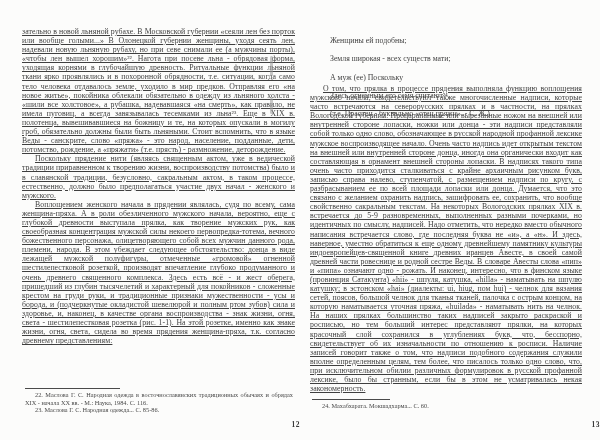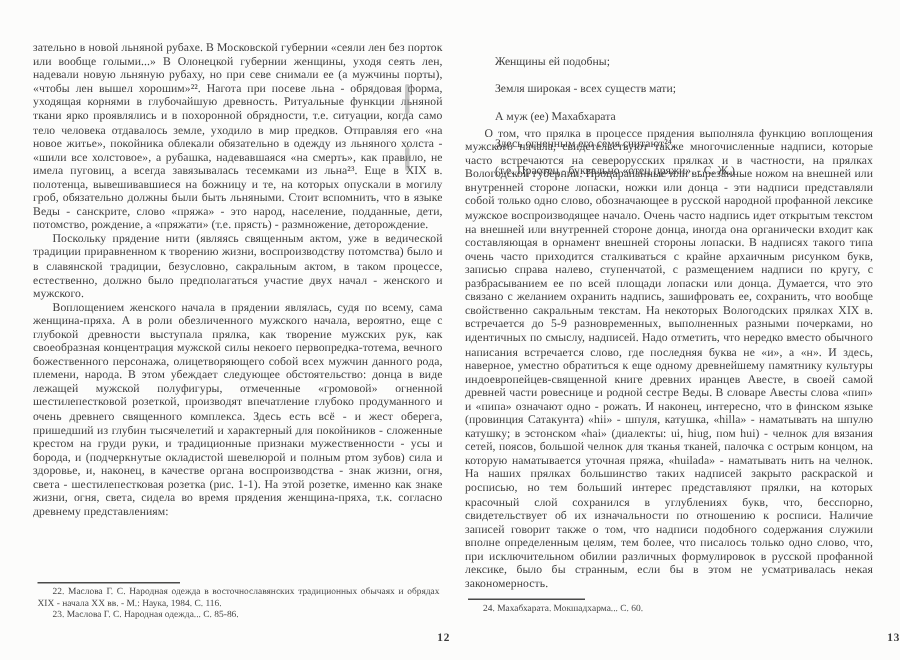--- a/index.html
+++ b/index.html
@@ -13,20 +13,21 @@
   .page{position:absolute;top:0;height:440px;}
   .page-left{left:0;width:300px;}
   .page-right{left:300px;width:300px;}
 
   .body-text{
     position:absolute;top:27px;
     text-align:justify;
     font-size:7.8px;line-height:9.1px;
     letter-spacing:0.05px;
     color:#3f3f3f;
+    text-decoration:underline;
   }
   .page-left .body-text{left:22px;width:273px;}
   .page-right .body-text{left:10px;width:272px;top:84px;}
 
   .para{margin:0;}
   .para.indent{text-indent:13px;}
 
   .epigraph{
     position:absolute;top:28px;left:30px;width:250px;
     font-size:7.8px;line-height:10.6px;color:#3f3f3f;
@@ -81,21 +82,21 @@
     <div class="page-number">12</div>
   </div>
 
   <div class="scan-artifact artifact-1"></div>
   <div class="scan-artifact artifact-2"></div>
 
   <div class="page page-right">
     <div class="epigraph" id="epigraph">
         <p class="epigraph-line">Женщины ей подобны;</p>
         <p class="epigraph-line">Земля широкая - всех существ мати;</p>
-        <p class="epigraph-line">А муж (ее) Махабхарата</p>
+        <p class="epigraph-line">А муж (ее) Поскольку</p>
         <p class="epigraph-line">Здесь огненным его семя считают²⁴.</p>
         <p class="epigraph-line">(т.е. Праотец - буквально «отец пряжи». - С. Ж.)</p>
       </div>
     <div class="body-text" id="right-paras">
         <p class="para indent">О том, что прялка в процессе прядения выполняла функцию воплощения мужского начала, свидетельствуют также многочисленные надписи, которые часто встречаются на северорусских прялках и в частности, на прялках Вологодской губернии. Процарапанные или вырезанные ножом на внешней или внутренней стороне лопаски, ножки или донца - эти надписи представляли собой только одно слово, обозначающее в русской народной профанной лексике мужское воспроизводящее начало. Очень часто надпись идет открытым текстом на внешней или внутренней стороне донца, иногда она органически входит как составляющая в орнамент внешней стороны лопаски. В надписях такого типа очень часто приходится сталкиваться с крайне архаичным рисунком букв, записью справа налево, ступенчатой, с размещением надписи по кругу, с разбрасыванием ее по всей площади лопаски или донца. Думается, что это связано с желанием охранить надпись, зашифровать ее, сохранить, что вообще свойственно сакральным текстам. На некоторых Вологодских прялках XIX в. встречается до 5-9 разновременных, выполненных разными почерками, но идентичных по смыслу, надписей. Надо отметить, что нередко вместо обычного написания встречается слово, где последняя буква не «и», а «н». И здесь, наверное, уместно обратиться к еще одному древнейшему памятнику культуры индоевропейцев-священной книге древних иранцев Авесте, в своей самой древней части ровеснице и родной сестре Веды. В словаре Авесты слова «пип» и «пипа» означают одно - рожать. И наконец, интересно, что в финском языке (провинция Сатакунта) «hii» - шпуля, катушка, «hilla» - наматывать на шпулю катушку; в эстонском «hai» (диалекты: ui, hiug, пом hui) - челнок для вязания сетей, поясов, большой челнок для тканья тканей, палочка с острым концом, на которую наматывается уточная пряжа, «huilada» - наматывать нить на челнок. На наших прялках большинство таких надписей закрыто раскраской и росписью, но тем больший интерес представляют прялки, на которых красочный слой сохранился в углублениях букв, что, бесспорно, свидетельствует об их изначальности по отношению к росписи. Наличие записей говорит также о том, что надписи подобного содержания служили вполне определенным целям, тем более, что писалось только одно слово, что, при исключительном обилии различных формулировок в русской профанной лексике, было бы странным, если бы в этом не усматривалась некая закономерность.</p>
       </div>
     <div class="footnote-rule"></div>
     <div class="footnotes" id="right-footnotes">
         <p class="footnote">24. Махабхарата. Мокшадхарма... С. 60.</p>
       </div>

